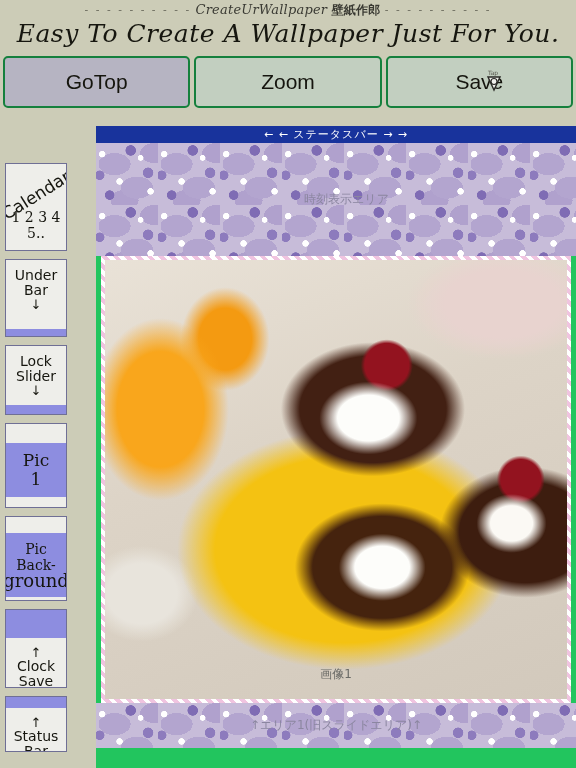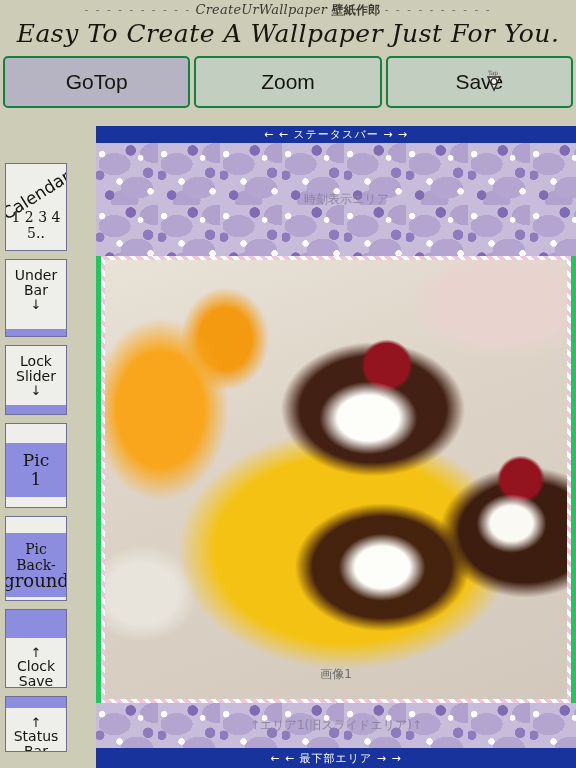--- a/index.html
+++ b/index.html
@@ -402,17 +402,14 @@
 
   <div id="photo-frame">
     <div id="photo"></div>
     <div id="photo-caption">画像1</div>
   </div>
 
   <div class="wall-pattern" id="slide-area">
     <span id="slide-label">↑エリア1(旧スライドエリア)↑</span>
   </div>
 
-  <div id="bottom-bar">
-    <span>← ← 最下部エリア → →</span>
-  </div>
 
 </div>
 
 </body></html>

